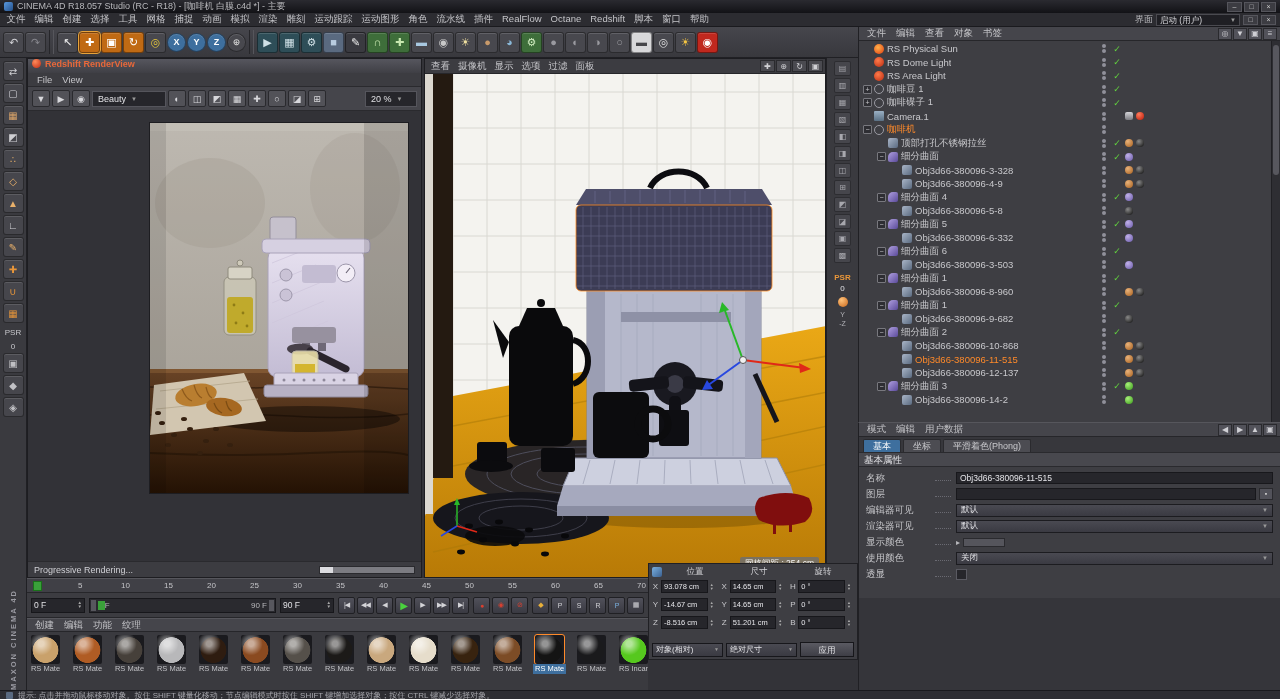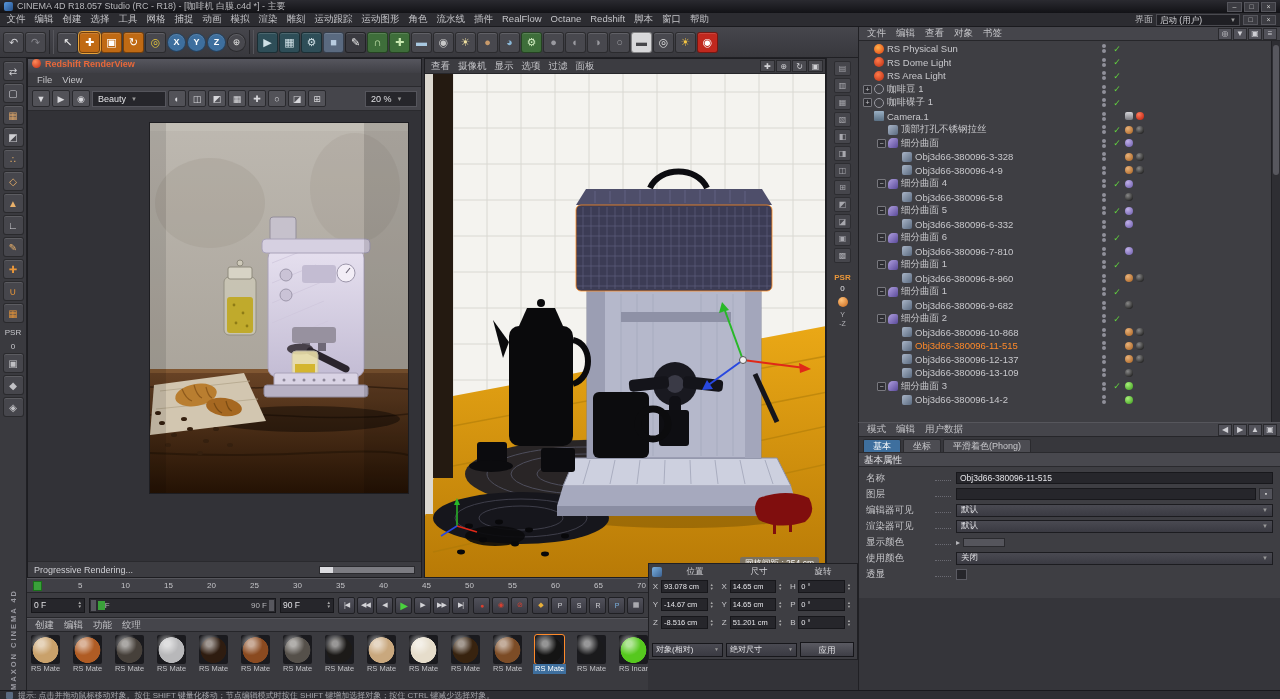--- a/index.html
+++ b/index.html
@@ -674,20 +674,32 @@
         <span class="rcluster">
           <span class="odots">
             <i></i>
             <i></i>
           </span>
           <span class="ochk off">✓</span>
           <span class="tag t-tag-gray"></span>
           <span class="tag t-tag-rs"></span>
         </span>
       </div>
+      <div class="trow tsel" style="padding-left:4px">
+        <span class="exp">−</span>
+        <span class="oicon oi-null"></span>
+        <span class="olabel">咖啡机</span>
+        <span class="rcluster">
+          <span class="odots">
+            <i></i>
+            <i></i>
+          </span>
+          <span class="ochk off">✓</span>
+        </span>
+      </div>
       <div class="trow" style="padding-left:18px">
         <span class="exp noexp"></span>
         <span class="oicon oi-poly"></span>
         <span class="olabel">顶部打孔不锈钢拉丝</span>
         <span class="rcluster">
           <span class="odots">
             <i></i>
             <i></i>
           </span>
           <span class="ochk">✓</span>
@@ -796,21 +808,21 @@
           <span class="odots">
             <i></i>
             <i></i>
           </span>
           <span class="ochk">✓</span>
         </span>
       </div>
       <div class="trow" style="padding-left:32px">
         <span class="exp noexp"></span>
         <span class="oicon oi-poly"></span>
-        <span class="olabel">Obj3d66-380096-7-810</span>
+        <span class="olabel">Obj3d66-380096-3-503</span>
         <span class="rcluster">
           <span class="odots">
             <i></i>
             <i></i>
           </span>
           <span class="ochk off">✓</span>
           <span class="tag t-mat-purple"></span>
         </span>
       </div>
       <div class="trow" style="padding-left:18px">
@@ -908,33 +920,20 @@
         <span class="exp noexp"></span>
         <span class="oicon oi-poly"></span>
         <span class="olabel">Obj3d66-380096-12-137</span>
         <span class="rcluster">
           <span class="odots">
             <i></i>
             <i></i>
           </span>
           <span class="ochk off">✓</span>
           <span class="tag t-mat-orange"></span>
-          <span class="tag t-mat-black"></span>
-        </span>
-      </div>
-      <div class="trow" style="padding-left:32px">
-        <span class="exp noexp"></span>
-        <span class="oicon oi-poly"></span>
-        <span class="olabel">Obj3d66-380096-13-109</span>
-        <span class="rcluster">
-          <span class="odots">
-            <i></i>
-            <i></i>
-          </span>
-          <span class="ochk off">✓</span>
           <span class="tag t-mat-black"></span>
         </span>
       </div>
       <div class="trow" style="padding-left:18px">
         <span class="exp">−</span>
         <span class="oicon oi-sds"></span>
         <span class="olabel">细分曲面 3</span>
         <span class="rcluster">
           <span class="odots">
             <i></i>

